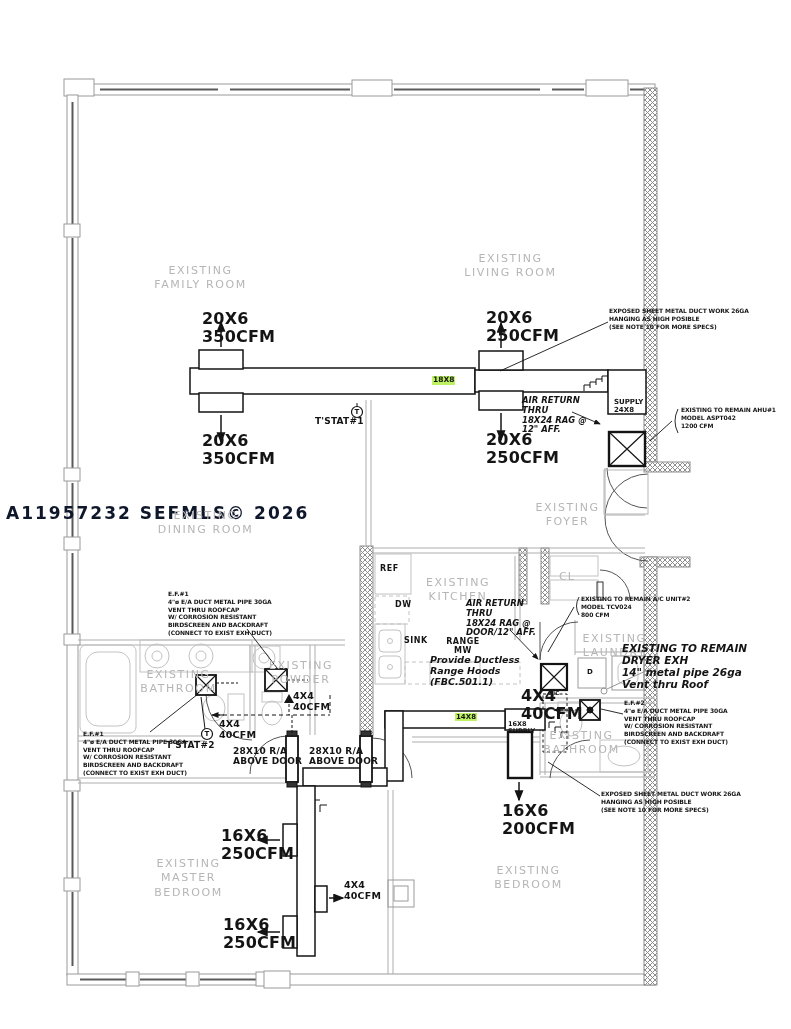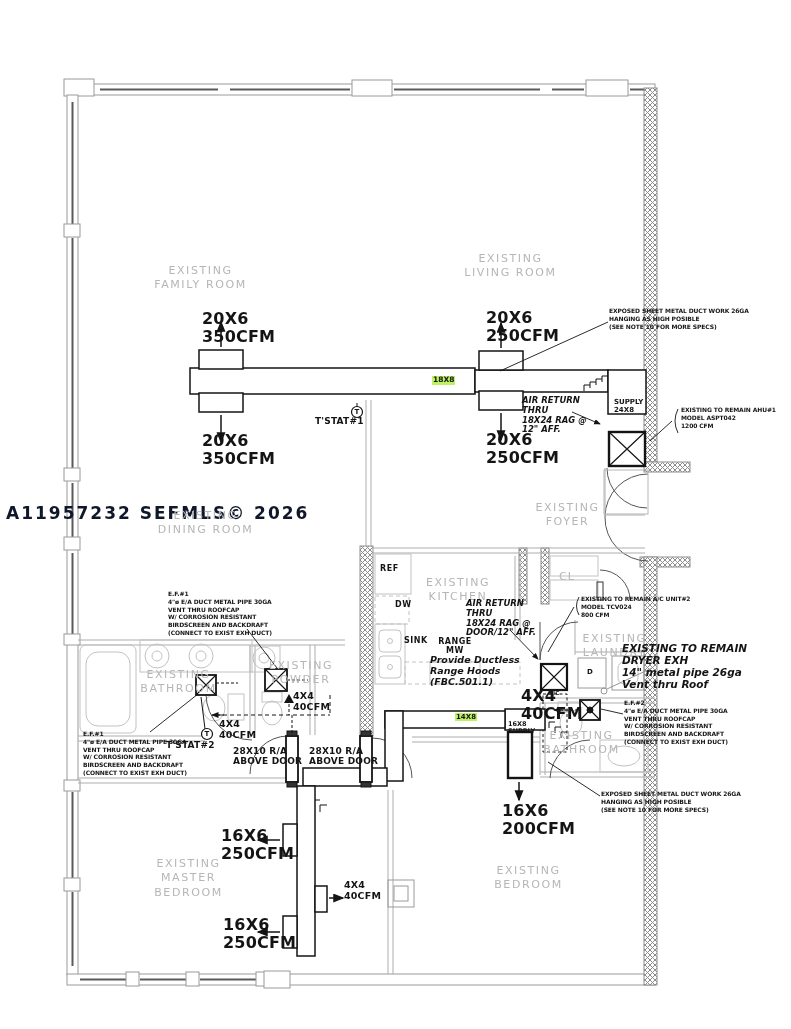--- a/index.html
+++ b/index.html
@@ -8,21 +8,21 @@
   #plan svg{position:absolute;left:0;top:0;}
   .lbl{position:absolute;white-space:pre-line;color:#141414;}
   .room{color:#b6b6b6;font-size:11px;letter-spacing:1.6px;line-height:1.3;text-align:center;font-weight:500;}
   .hvac{font-size:16px;font-weight:700;line-height:1.12;letter-spacing:.2px;}
   .hvacs{font-size:7px;font-weight:700;line-height:1.15;}
   .note{font-size:6px;font-weight:600;line-height:1.3;letter-spacing:-0.1px;}
   .hand{font-style:italic;font-weight:600;line-height:1.15;}
   .fix{font-size:8px;font-weight:700;letter-spacing:.5px;}
   .wm{font-size:17px;letter-spacing:2px;color:#0f172a;font-weight:700;}
   .bgw{background:#bef264;padding:0 1px;}
-  .ctr{text-align:center;}
+  .ctr{text-align:center;margin-left:8px;}
 </style>
 </head>
 <body>
 
 <div id="plan">
 
 <svg width="791" height="1029" viewBox="0 0 791 1029">
   <defs>
     <pattern id="hx" width="5" height="5" patternUnits="userSpaceOnUse">
       <rect width="5" height="5" fill="#ffffff"></rect>

